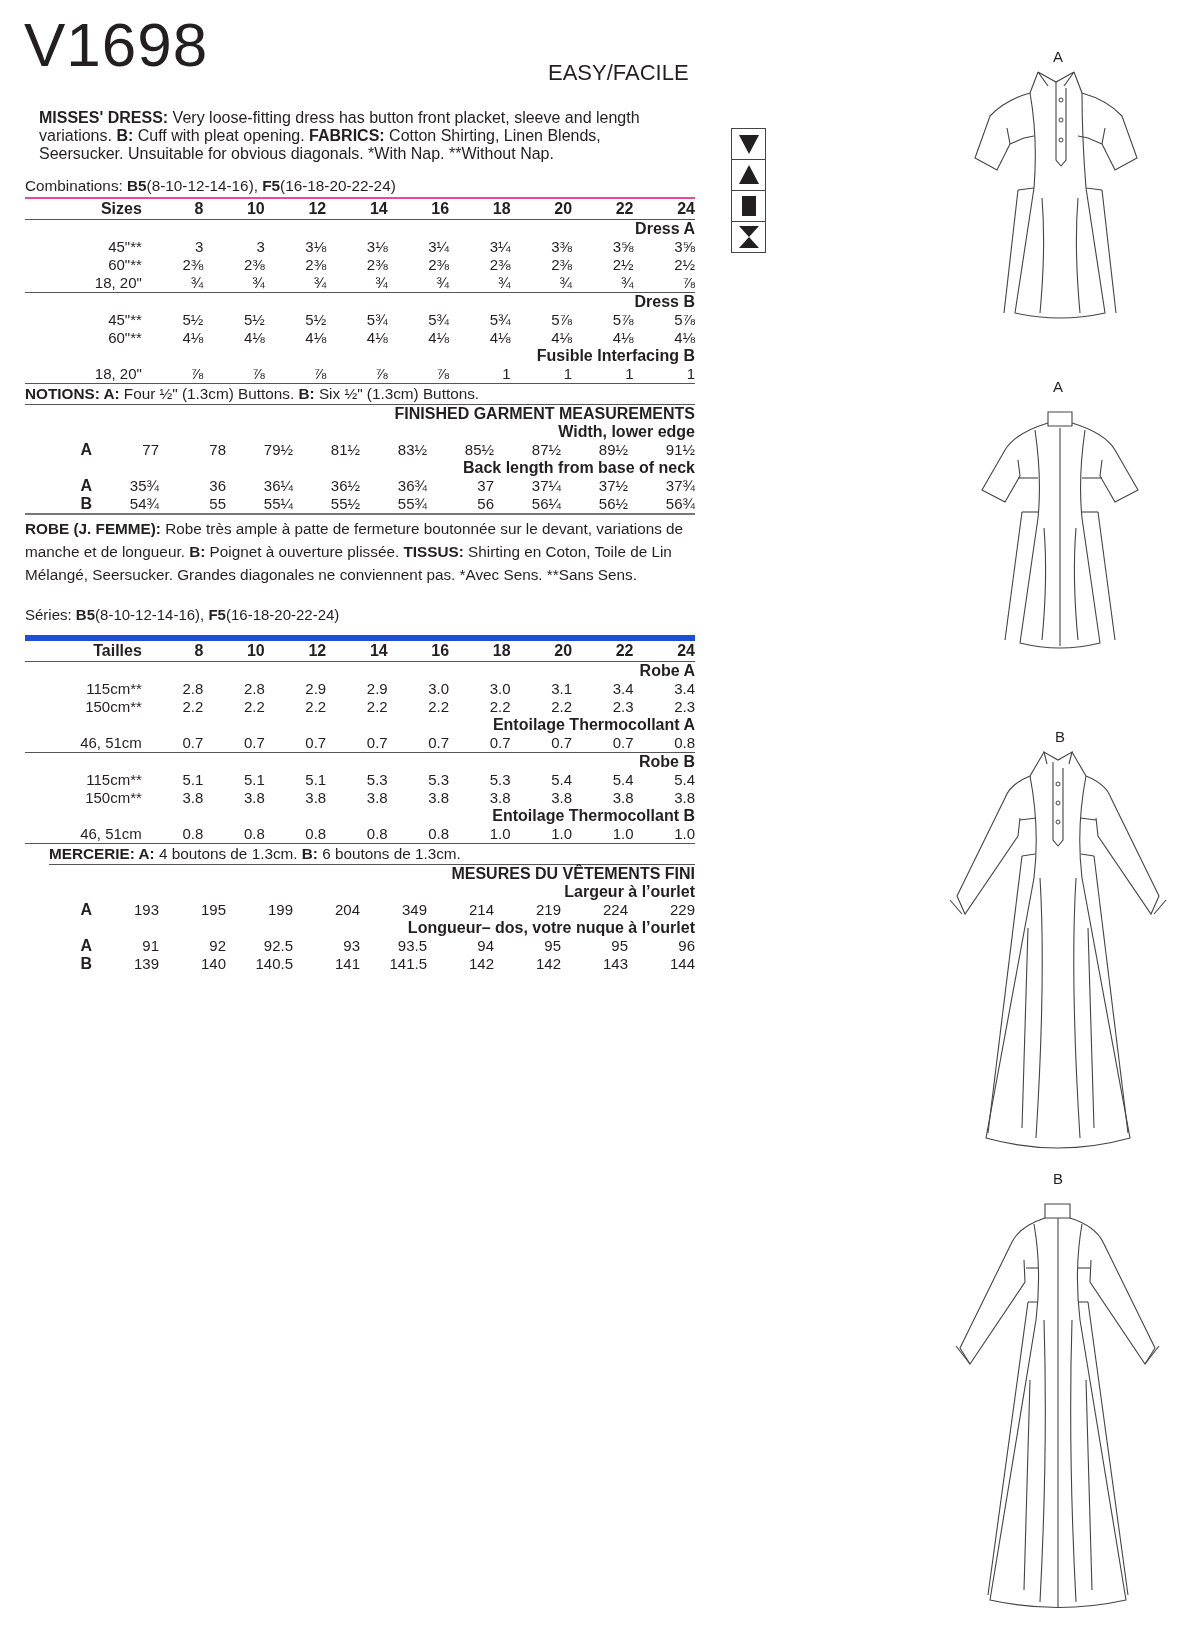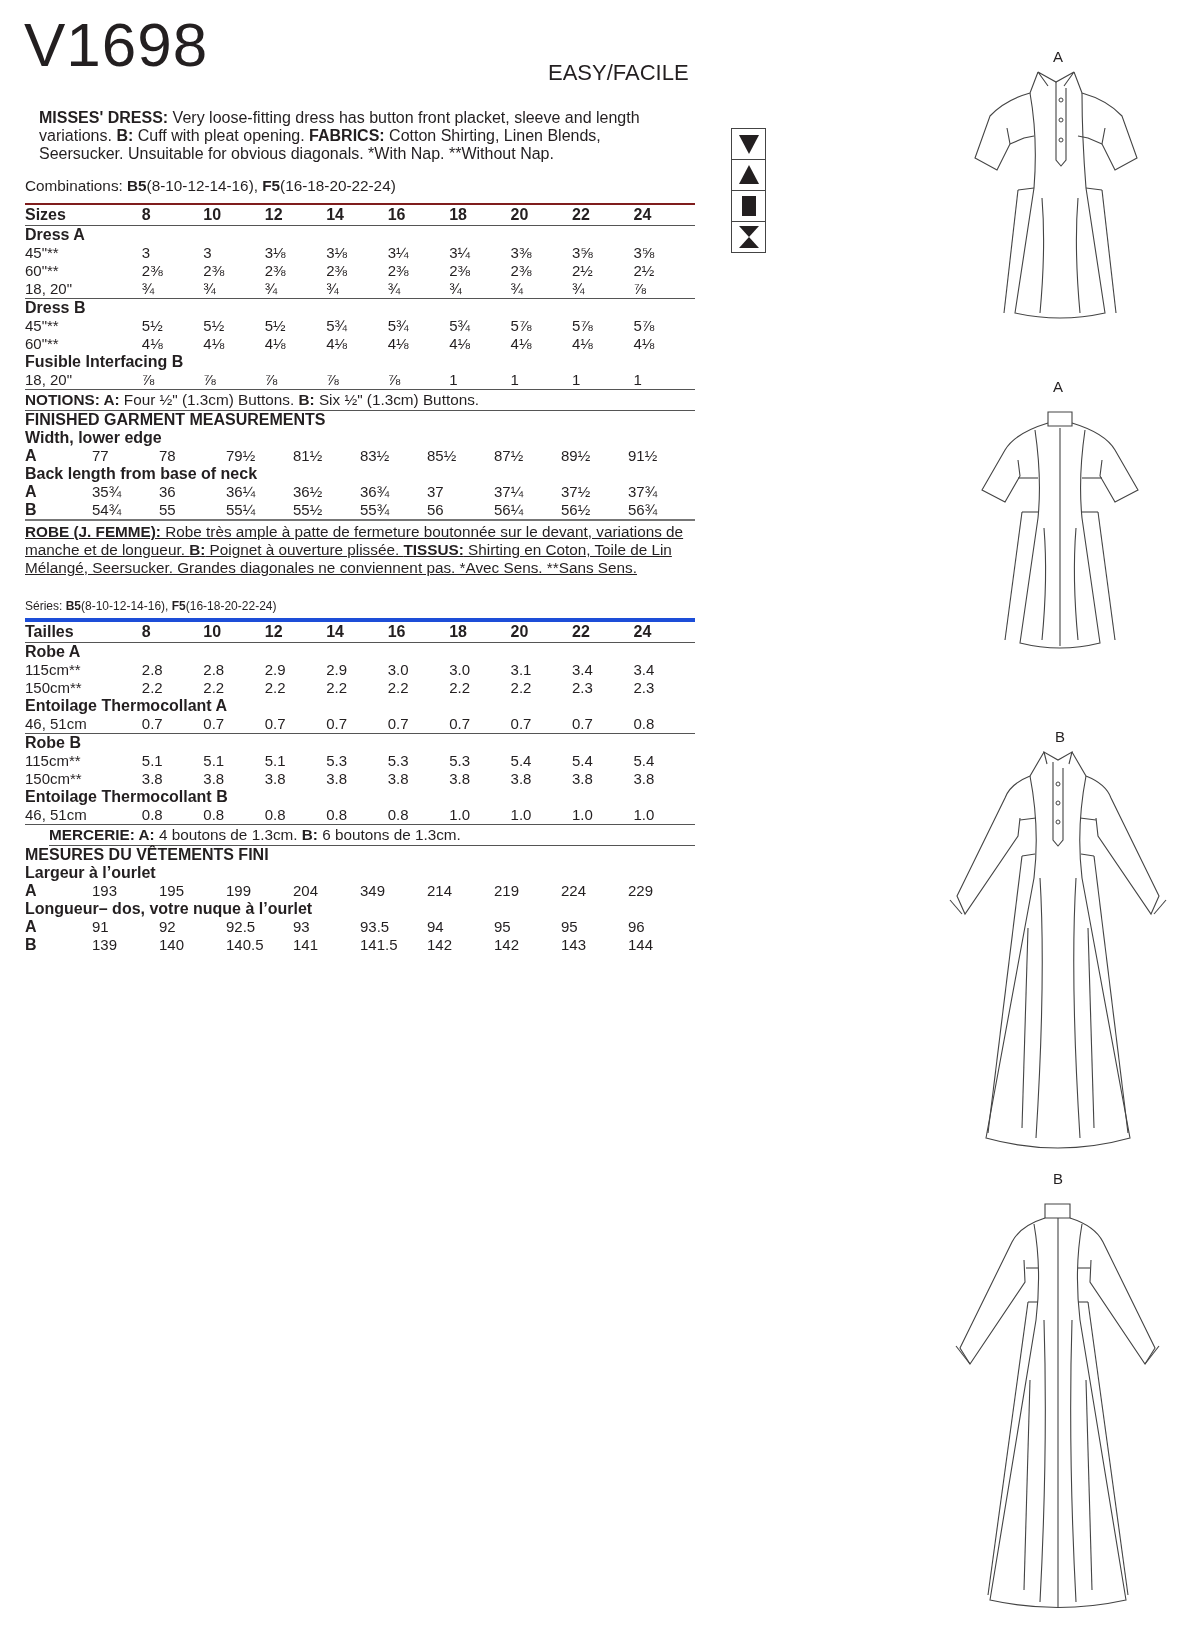--- a/index.html
+++ b/index.html
@@ -4,33 +4,33 @@
 <style>
   html, body { margin:0; padding:0; background:#ffffff; }
   body { width:1200px; height:1630px; position:relative; overflow:hidden;
          font-family:"Liberation Sans", sans-serif; color:#231f20; }
   .pattern-number { position:absolute; left:24px; top:14px; font-family:Liberation Sans, sans-serif;
          font-size:62px; letter-spacing:1px; line-height:1; color:#231f20; }
   .difficulty { position:absolute; left:548px; top:60px; font-size:22px; color:#231f20; }
   .col { position:absolute; left:25px; top:95px; width:670px; }
   .desc { font-size:16px; line-height:18px; margin:14px; }
   .desc b { font-weight:bold; }
-  .combo { font-size:15.3px; margin-top:12px; line-height:18px; padding-bottom:8px; border-bottom:2px solid #7f1d1d; }
-  table.yard { border-collapse:collapse; width:670px; font-size:15px; table-layout:fixed; }
+  .combo { font-size:15.3px; margin-top:12px; line-height:18px; padding-bottom:2px; border-bottom:2px solid #ec4899; }
+  table.yard { border-collapse:collapse; width:670px; font-size:15px; table-layout:fixed;text-align:right; }
   table.yard td { padding:0; line-height:18px; height:18px; white-space:nowrap; vertical-align:bottom; }
   table.yard td.lbl { width:116px; }
   table.yard td.v { width:61px; }
   tr.hdr td { font-weight:bold; font-size:16px; border-bottom:1.5px solid #555; line-height:20px; height:20px;}
   tr.sec td { font-weight:bold; font-size:16px; line-height:18px;}
   tr.rule td { border-bottom:1.5px solid #555; }
   tr.rule2 td { border-bottom:2px solid #777; }
   .notion { font-size:15.3px; line-height:20px; }
   .notion b { font-weight:bold; }
-  .fr-desc { font-size:15.3px; line-height:18px; margin:2px 0 12px 0;text-decoration:underline; }
-  .series { font-size:12px; margin-top:20px; line-height:18px; padding-bottom:3px; border-bottom:4px solid #1d4ed8; }
+  .fr-desc { font-size:15.3px; line-height:23px; margin:2px 0 12px 0; }
+  .series { font-size:15px; margin-top:20px; line-height:18px; padding-bottom:11px; border-bottom:6px solid #1d4ed8; }
   .icons { position:absolute; left:731px; top:128px; width:33px; border:1px solid #444; }
   .icons .cell { height:30px; border-bottom:1px solid #444; display:flex; align-items:center; justify-content:center; }
   .icons .cell:last-child { border-bottom:none; }
   .view { position:absolute; }
   .view .vlabel { position:absolute; font-size:15px; color:#231f20; }
   svg.dress { position:absolute; left:0; top:0; overflow:visible; }
   svg.dress path, svg.dress line, svg.dress polyline { fill:none; stroke:#444; stroke-width:1.1; }
   svg.dress circle { fill:#fff; stroke:#444; stroke-width:1; }
 </style>
 </head>

